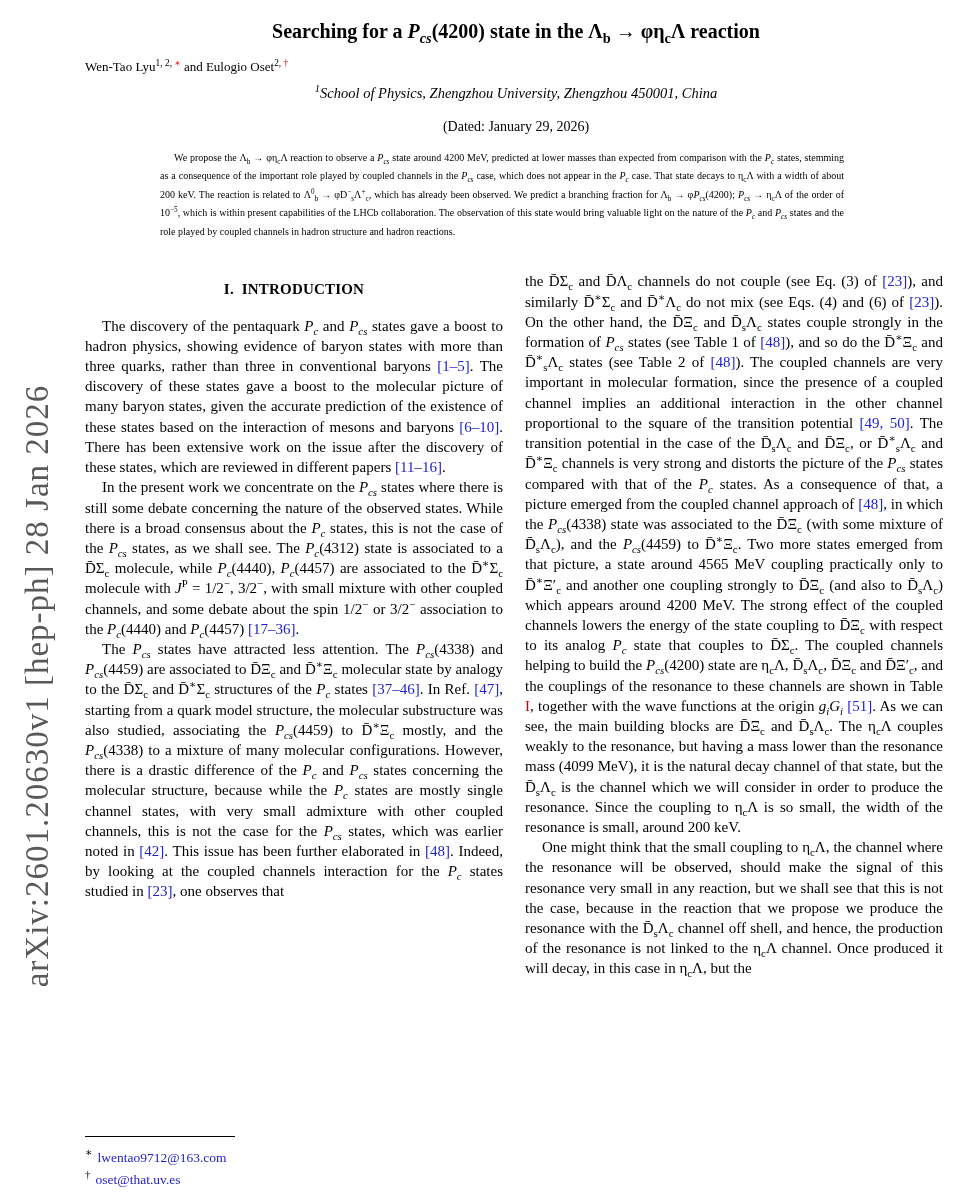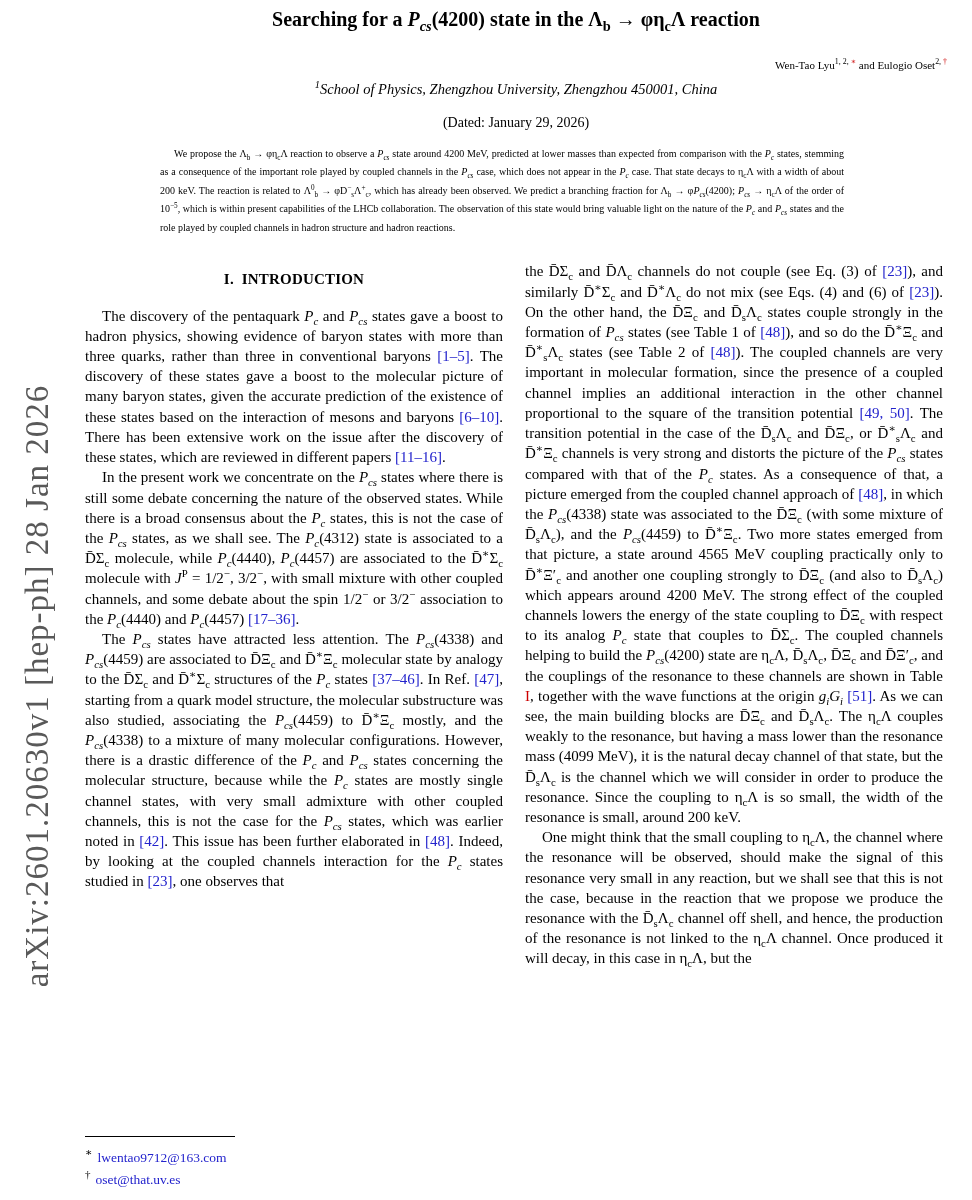--- a/index.html
+++ b/index.html
@@ -7,31 +7,31 @@
   .page {
     position:relative; width:972px; height:1200px; background:#fff; overflow:hidden;
     font-family:"Liberation Serif","DejaVu Serif",serif; color:#000;
   }
   .stamp {
     position:absolute; top:686px; left:37px;
     transform:translate(-50%,-50%) rotate(-90deg);
     white-space:nowrap; font-size:33px; letter-spacing:1px;
     color:var(--watermark_gray,#595959);
   }
-  .content { margin-left:85px; width:862px; padding-top:8px; }
+  .content { margin-left:85px; width:862px; padding-top:20px; }
   .title { text-align:center; font-size:20px; font-weight:bold; }
-  .authors { text-align:right; font-size:11px; margin-top:28px; }
+  .authors { text-align:left; font-size:13px; margin-top:16px; }
   .affil-group { margin-top:9px; }
   .affil { text-align:center; font-style:italic; font-size:14.5px; line-height:19.5px; }
   .date { text-align:center; font-size:14px; margin-top:15px; }
   .abstract {
     margin:14px 103px 0 75px; text-align:justify;
     font-size:10px; line-height:18.6px; text-indent:14px;
   }
-  .columns { display:flex; gap:22px; margin-top:24px; }
+  .columns { display:flex; gap:22px; margin-top:30px; }
   .col { width:418px; font-size:15px; line-height:20.2px; text-align:justify; }
   .sec { text-align:center; font-size:15px; font-weight:bold; margin:8px 0 16px 0; letter-spacing:0.2px; }
   .col p { text-indent:17px; margin:0; }
   .col p.noindent { text-indent:0; }
   sub, sup { font-size:0.72em; line-height:0; }
   a { color:var(--citation_blue,#2222cc); text-decoration:none; cursor:pointer; }
   .red { color:var(--marker_red,#cc0000); }
   .footnotes { position:absolute; left:85px; top:1136px; width:418px; font-size:13.5px; line-height:16px; }
   .fnrule { width:150px; border-top:1px solid #000; margin-bottom:7px; }
   .fnmark { font-size:11px; vertical-align:super; margin-right:5px; }

